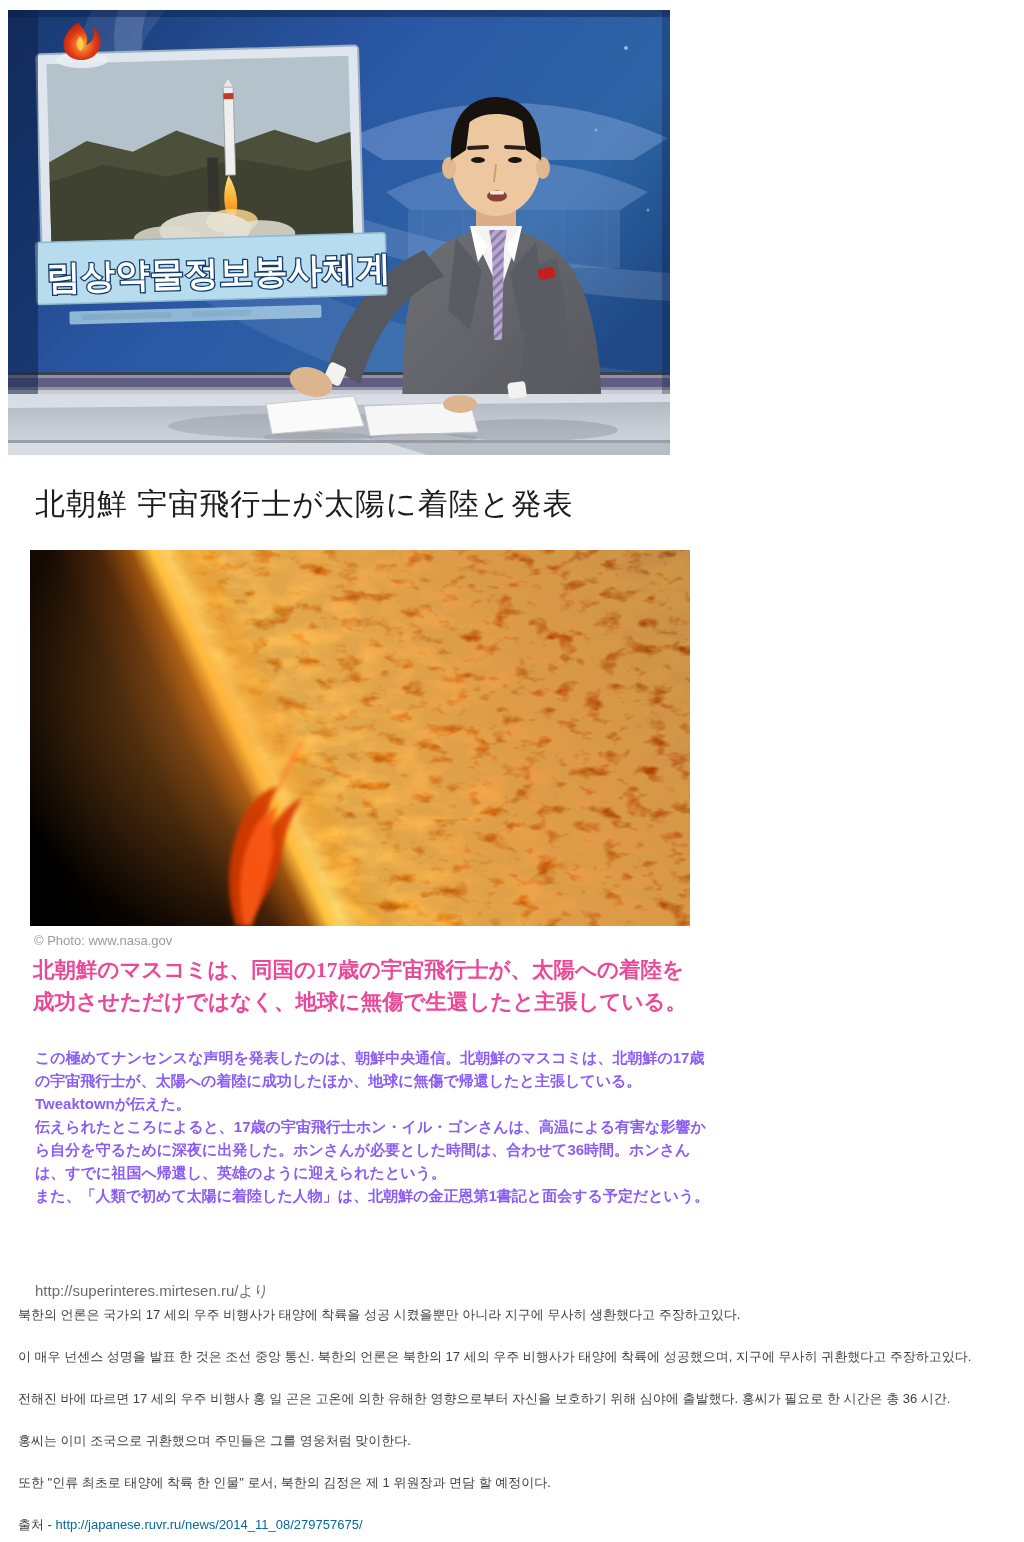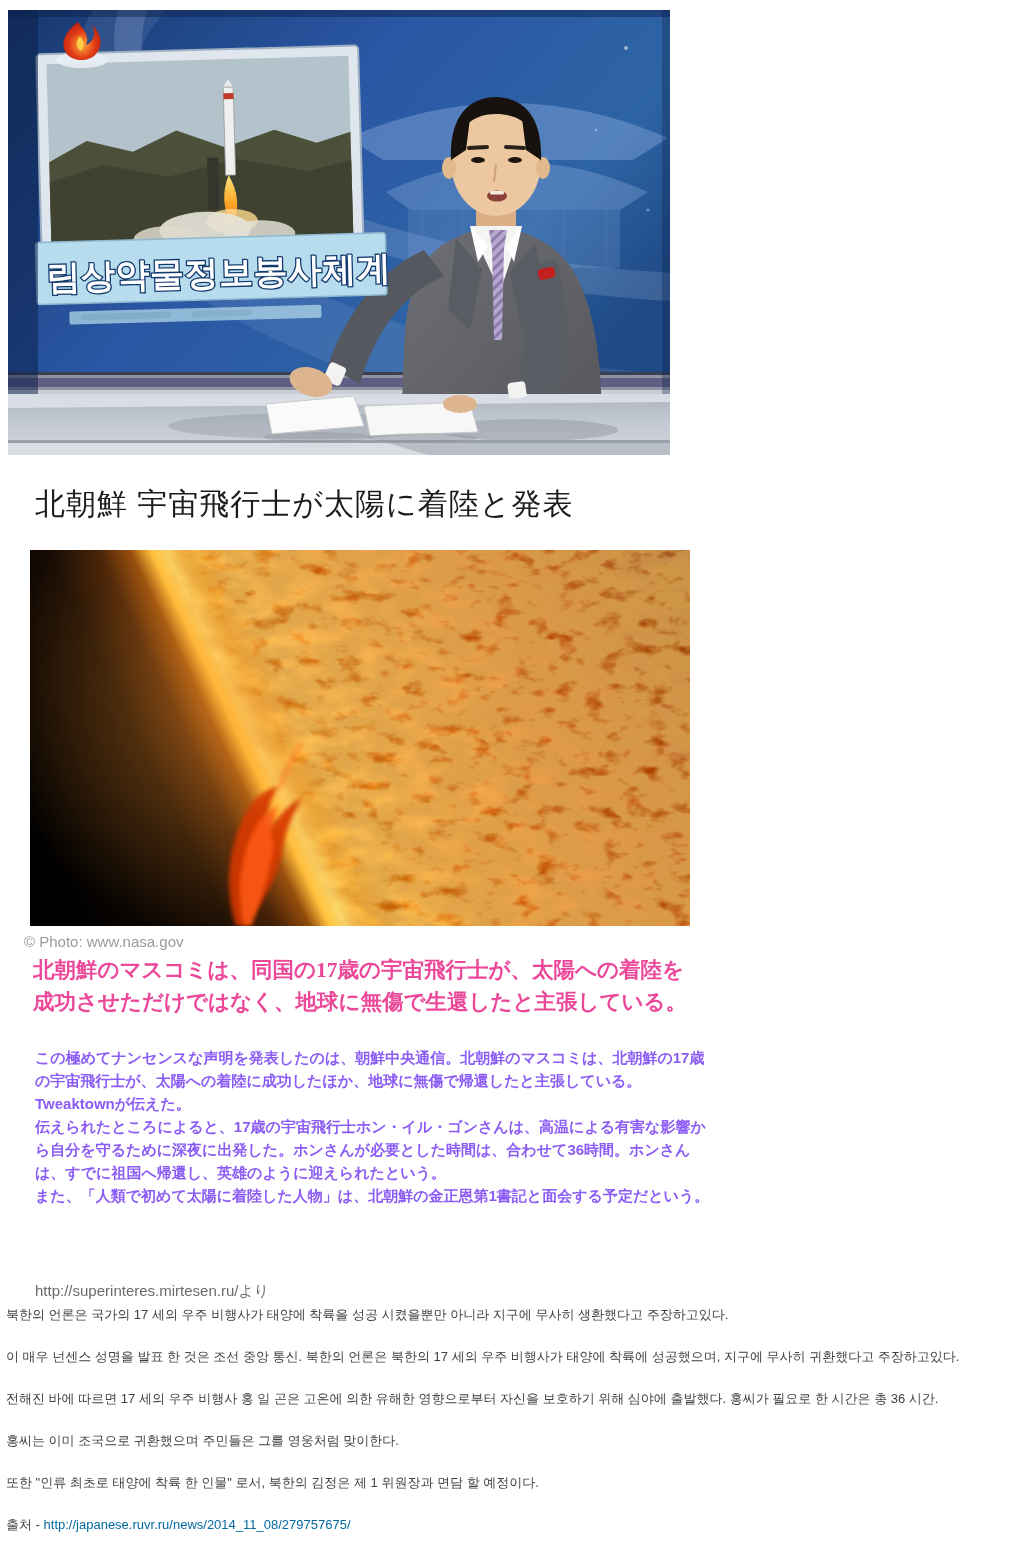--- a/index.html
+++ b/index.html
@@ -10,33 +10,33 @@
   
   .broadcast{left:8px;top:10px;width:662px;height:445px;}
 
   
   .headline{left:35px;top:484px;width:680px;font-size:30px;font-weight:normal;color:#1c1c1c;
             letter-spacing:1px;line-height:40px;}
 
   
   .sun{left:30px;top:550px;width:660px;height:376px;background:#000;}
 
-  .credit{left:24px;top:933px;font-size:15px;color:#9a9a9a;}
+  .credit{left:34px;top:933px;font-size:13px;color:#9a9a9a;}
 
   .lead{left:33px;top:954px;width:668px;font-family:"Liberation Serif","DejaVu Serif",serif;
         font-size:21.5px;font-weight:bold;color:#ec4899;line-height:32px;}
 
   .body-text{left:35px;top:1046px;width:676px;font-size:15px;color:#8b5cf6;line-height:23px;
              white-space:pre-line;font-weight:bold;}
 
   .srclink{left:35px;top:1282px;font-size:15px;}
   .srclink a{color:#6b6b6b;text-decoration:none;}
 
   .korean{left:2px;top:1306px;width:1020px;font-size:13px;color:#3f3f3f;}
-  .korean p{margin:0 0 24px 4px;line-height:18px;}
+  .korean p{margin:0 0 24px 16px;line-height:18px;}
   .korean .source{color:#3f3f3f;margin-top:12px;}
   .korean .source a{color:#0369a1;text-decoration:none;}
 </style>
 </head>
 <body>
 
 <div class="page">
 
   <div class="abs broadcast">
     <svg width="662" height="445" viewBox="0 0 662 445">

